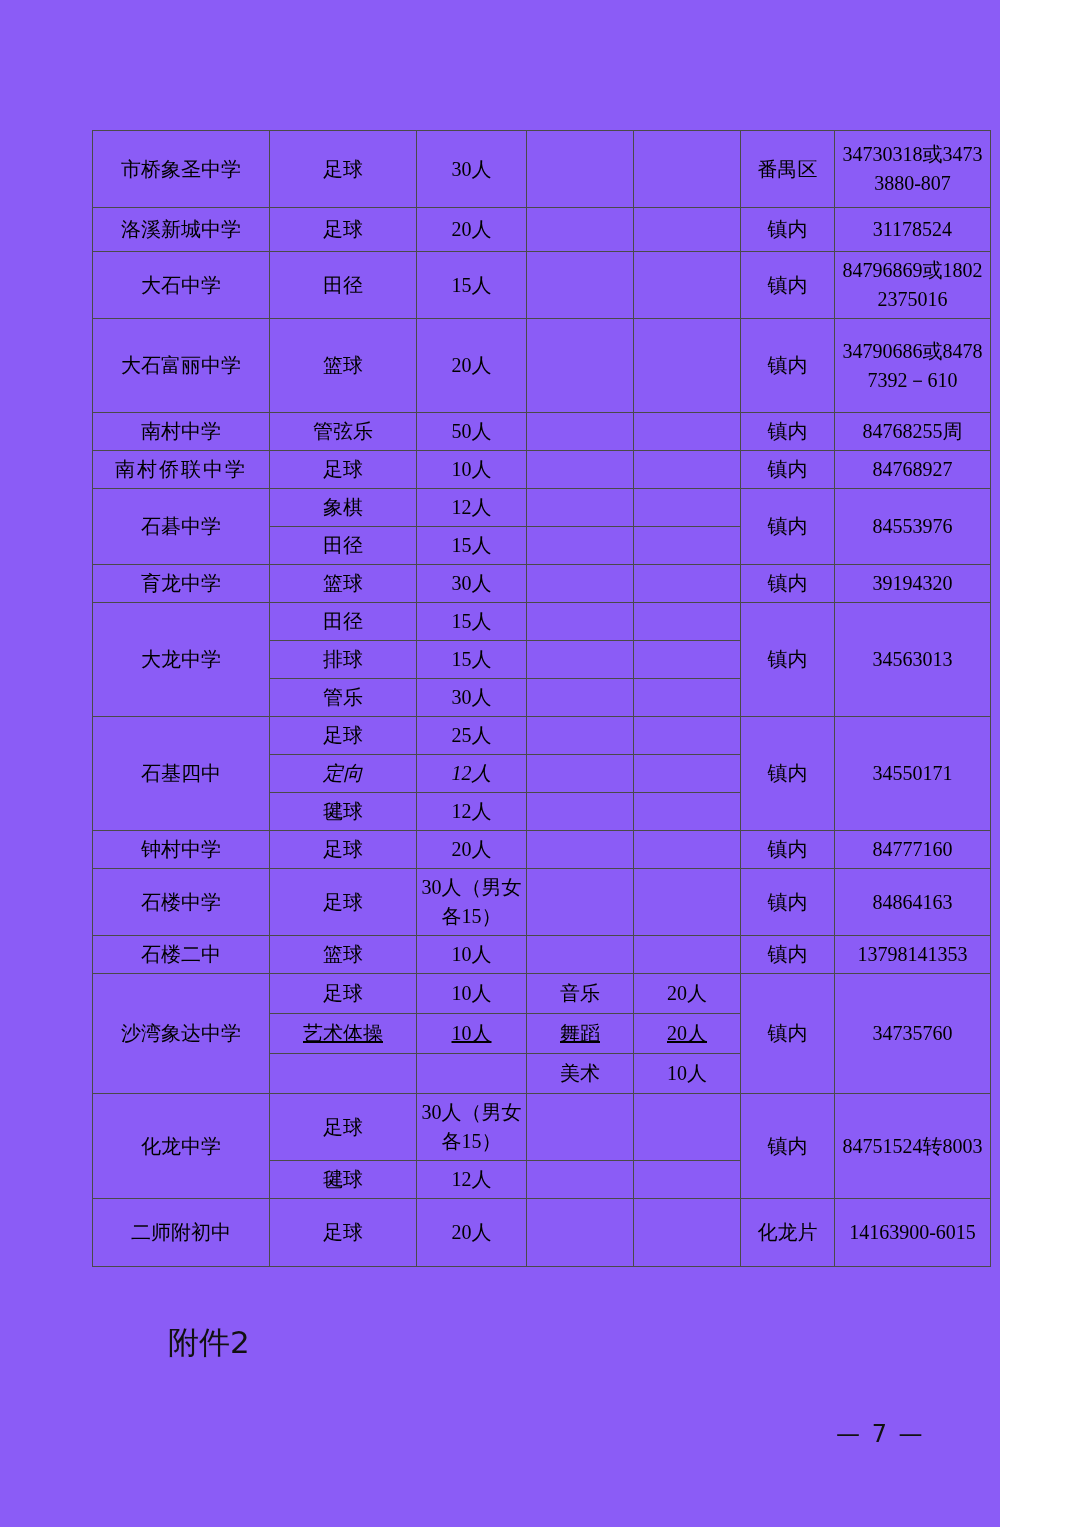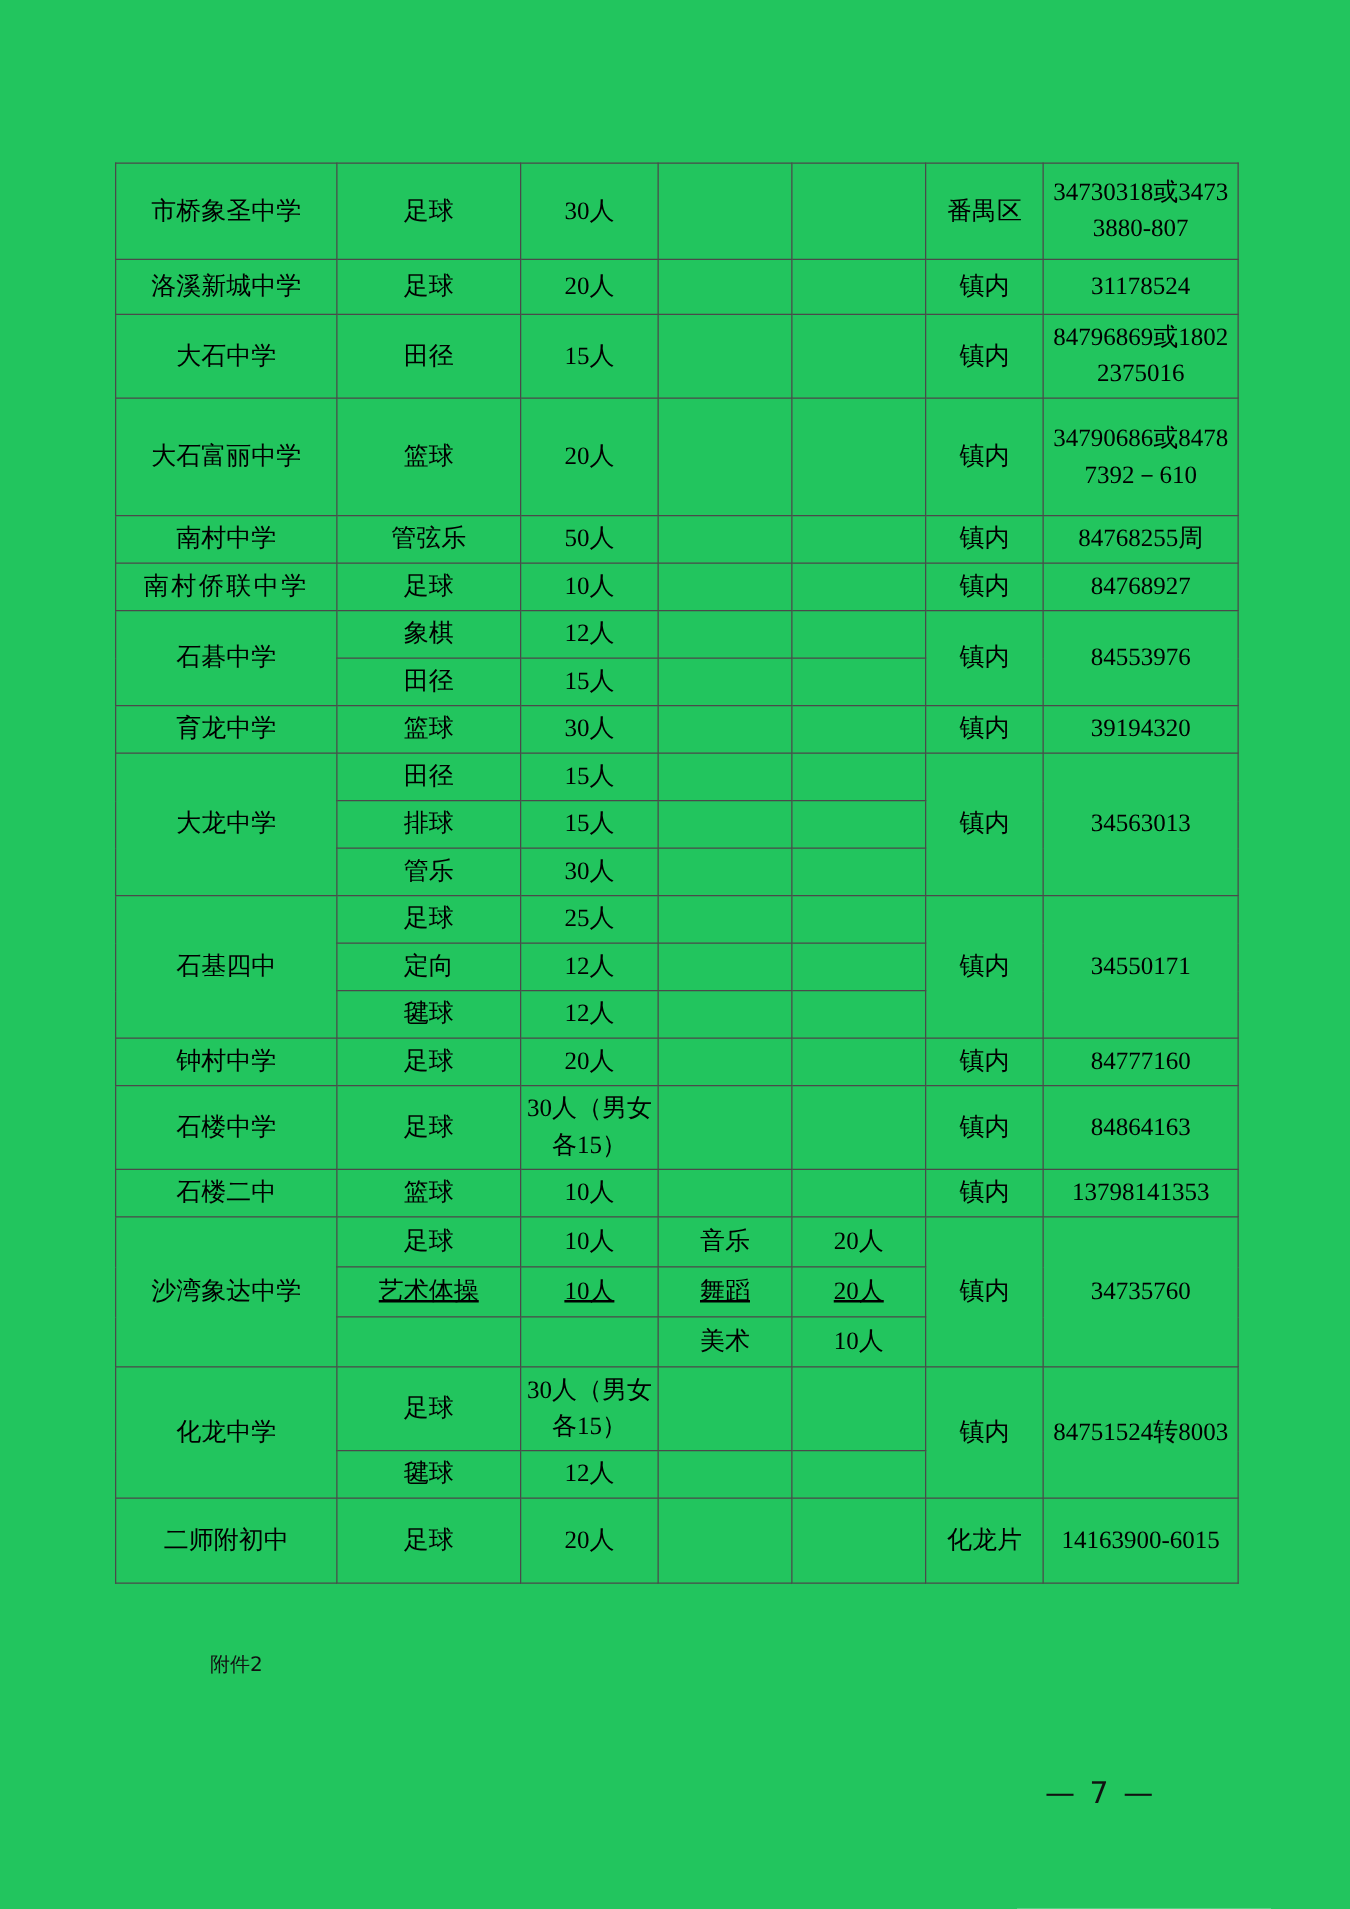--- a/index.html
+++ b/index.html
@@ -13,23 +13,23 @@
     position: relative;
     font-family: "Liberation Serif", "DejaVu Serif", serif;
     color: #000000;
     overflow: hidden;
   }
 
   .page {
     position: absolute;
     left: 0;
     top: 0;
-    width: 1080px;
+    width: 1000px;
     height: 1527px;
-    background: #22c55e;
+    background: #8b5cf6;
   }
 
   
   .tbl-wrap {
     position: absolute;
     left: 92px;
     top: 130px;
     width: 898px;
   }
 
@@ -59,21 +59,21 @@
   col.c-area   { width: 94px; }
   col.c-phone  { width: 156px; }
 
   .cell-wide { letter-spacing: 2px; }
 
   
   .attach-label {
     position: absolute;
     left: 168px;
     top: 1322px;
-    font-size: 16px;
+    font-size: 31px;
     font-family: "DejaVu Sans", "Liberation Sans", sans-serif;
     letter-spacing: 0px;
     color: #111;
   }
 
   .page-number {
     position: absolute;
     left: 836px;
     top: 1420px;
     font-size: 24px;
@@ -201,21 +201,21 @@
           </tr>
           <tr style="height: 38px;">
             <td rowspan="3">石基四中</td>
             <td>足球</td>
             <td>25人</td>
             <td></td>
             <td></td>
             <td rowspan="3">镇内</td>
             <td rowspan="3">34550171</td>
           </tr>
-          <tr style="height: 38px;">
+          <tr style="height: 38px; font-style: italic;">
             <td>定向</td>
             <td>12人</td>
             <td></td>
             <td></td>
           </tr>
           <tr style="height: 38px;">
             <td>毽球</td>
             <td>12人</td>
             <td></td>
             <td></td>

